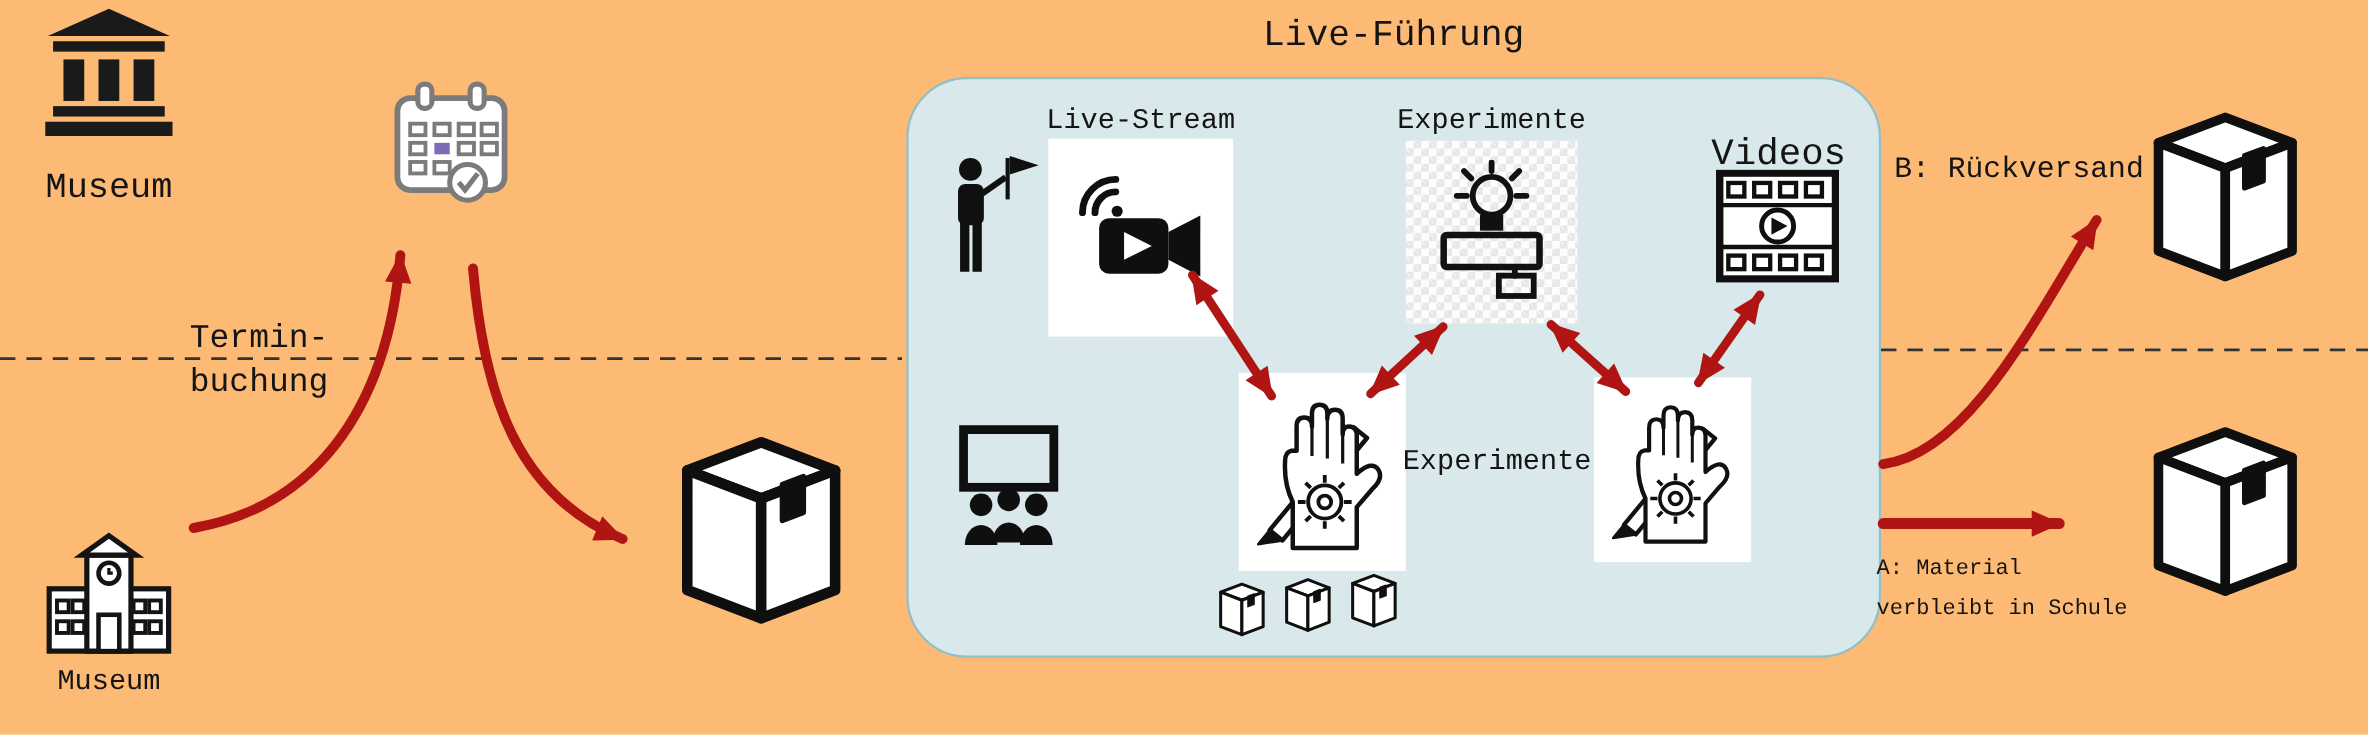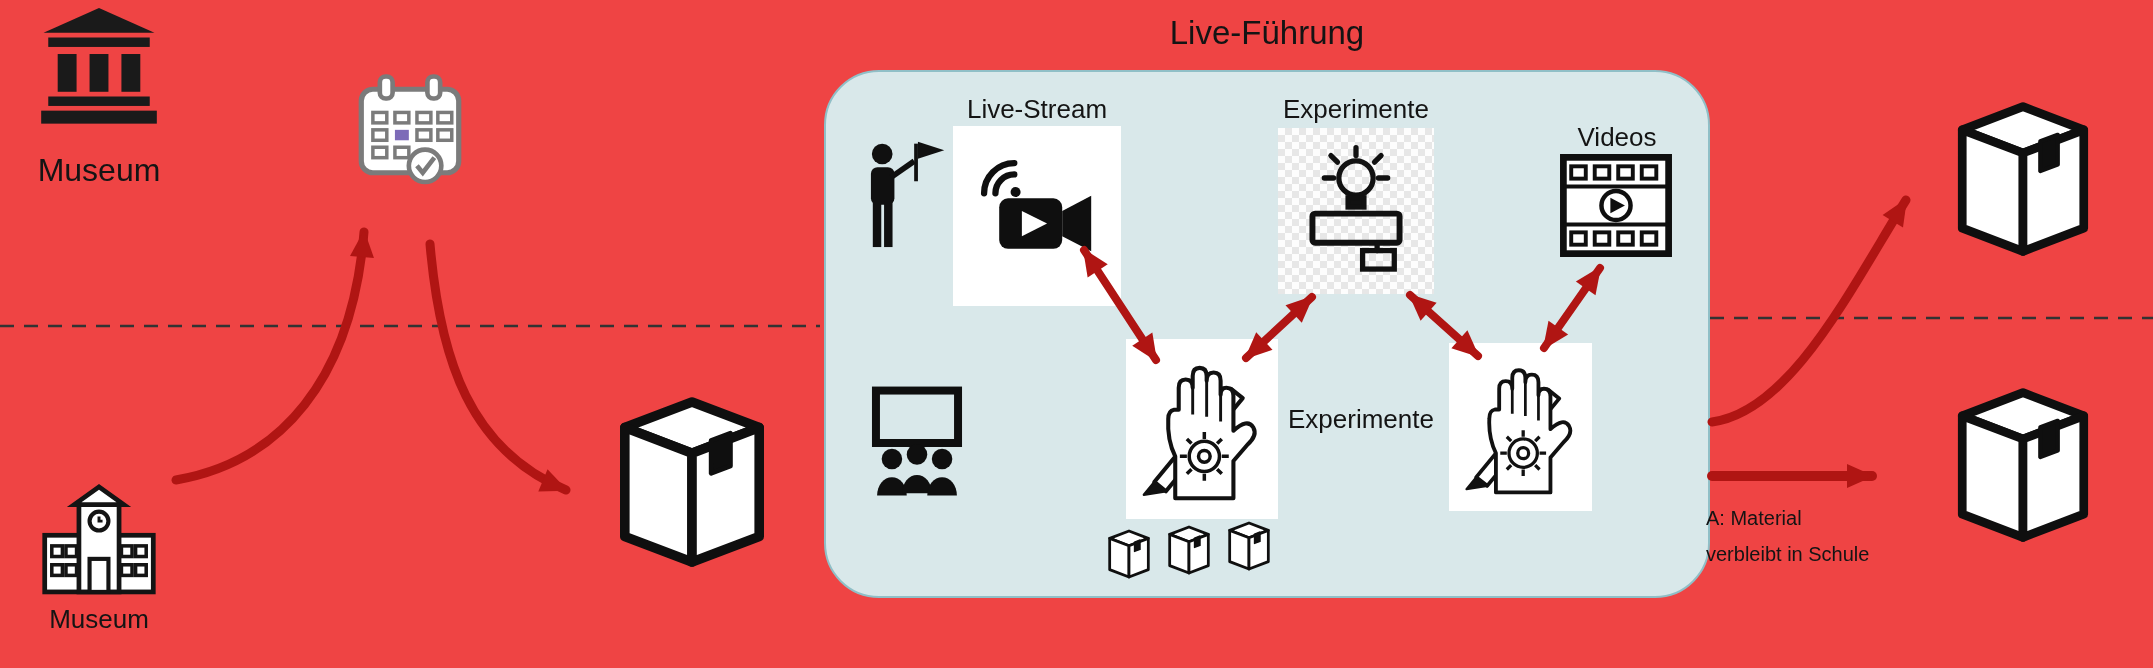--- a/index.html
+++ b/index.html
@@ -1,18 +1,18 @@
 <!DOCTYPE html>
 <html><head>
 <meta charset="utf-8">
 <style>
   * { margin:0; padding:0; box-sizing:border-box; }
   html,body { background:#ffffff; }
   body { font-family:"Liberation Sans", sans-serif; color:#141414; }
-  .canvas { position:relative; width:2153px; height:668px; background:#ef4444; overflow:hidden; }
+  .canvas { position:relative; width:2153px; height:668px; background:#fdba74; overflow:hidden;font-family:Liberation Mono, monospace; }
   .lbl { position:absolute; white-space:pre-line; color:#141414; z-index:2; }
   .center { text-align:center; }
   .layer { position:absolute; left:0; top:0; pointer-events:none; }
   .panel {
     position:absolute; left:824px; top:70px; width:886px; height:528px;
     background:#d9e8ea; border:2px solid #90bfc7; border-radius:55px; z-index:1;
   }
   .whitecard { position:absolute; background:#ffffff; display:flex; align-items:center; justify-content:center; z-index:2; }
   .hatch {
     background-color:#fdfdfd;
@@ -187,20 +187,22 @@
 
   <svg class="icon" style="left:40px;top:6px;width:118px;height:122px">
       <use href="#sym-museum" width="100%" height="100%"></use>
     </svg>
   <div class="lbl center" style="left:18px;top:152px;width:162px;font-size:32px">Museum</div>
 
   <svg class="icon" style="left:352px;top:70px;width:116px;height:122px">
       <use href="#sym-calendar" width="100%" height="100%"></use>
     </svg>
 
+  <div class="lbl center" style="left:138px;top:288px;width:195px;font-size:30px;line-height:40px">Termin-
+buchung</div>
 
   <svg class="icon" style="left:612px;top:392px;width:160px;height:180px">
       <use href="#sym-box" width="100%" height="100%"></use>
     </svg>
 
   <svg class="icon" style="left:40px;top:480px;width:118px;height:120px">
       <use href="#sym-school" width="100%" height="100%"></use>
     </svg>
   <div class="lbl center" style="left:18px;top:604px;width:162px;font-size:26px">Museum</div>
 
@@ -215,21 +217,21 @@
       </svg>
   </div>
 
   <div class="lbl center" style="left:1268px;top:94px;width:176px;font-size:26px">Experimente</div>
   <div class="whitecard hatch" style="left:1278px;top:128px;width:156px;height:166px">
     <svg style="width:132px;height:132px">
         <use href="#sym-bulb" width="100%" height="100%"></use>
       </svg>
   </div>
 
-  <div class="lbl center" style="left:1553px;top:122px;width:128px;font-size:26px">Videos</div>
+  <div class="lbl center" style="left:1553px;top:122px;width:128px;font-size:34px">Videos</div>
   <svg class="icon" style="left:1560px;top:154px;width:112px;height:103px">
       <use href="#sym-film" width="100%" height="100%"></use>
     </svg>
 
   <svg class="icon" style="left:860px;top:386px;width:114px;height:114px">
       <use href="#sym-audience" width="100%" height="100%"></use>
     </svg>
 
   <div class="whitecard" style="left:1126px;top:339px;width:152px;height:180px">
     <svg style="width:128px;height:146px">
@@ -248,20 +250,21 @@
   <svg class="icon" style="left:1106px;top:528px;width:46px;height:52px">
       <use href="#sym-box" width="100%" height="100%"></use>
     </svg>
   <svg class="icon" style="left:1166px;top:524px;width:46px;height:52px">
       <use href="#sym-box" width="100%" height="100%"></use>
     </svg>
   <svg class="icon" style="left:1226px;top:520px;width:46px;height:52px">
       <use href="#sym-box" width="100%" height="100%"></use>
     </svg>
 
+  <div class="lbl" style="left:1722px;top:140px;width:240px;font-size:27px">B: Rückversand</div>
   <svg class="icon" style="left:1948px;top:98px;width:150px;height:162px">
       <use href="#sym-box" width="100%" height="100%"></use>
     </svg>
 
   <div class="lbl" style="left:1706px;top:500px;width:270px;font-size:20px;line-height:36px">A: Material
 verbleibt in Schule</div>
   <svg class="icon" style="left:1948px;top:384px;width:150px;height:162px">
       <use href="#sym-box" width="100%" height="100%"></use>
     </svg>
 

